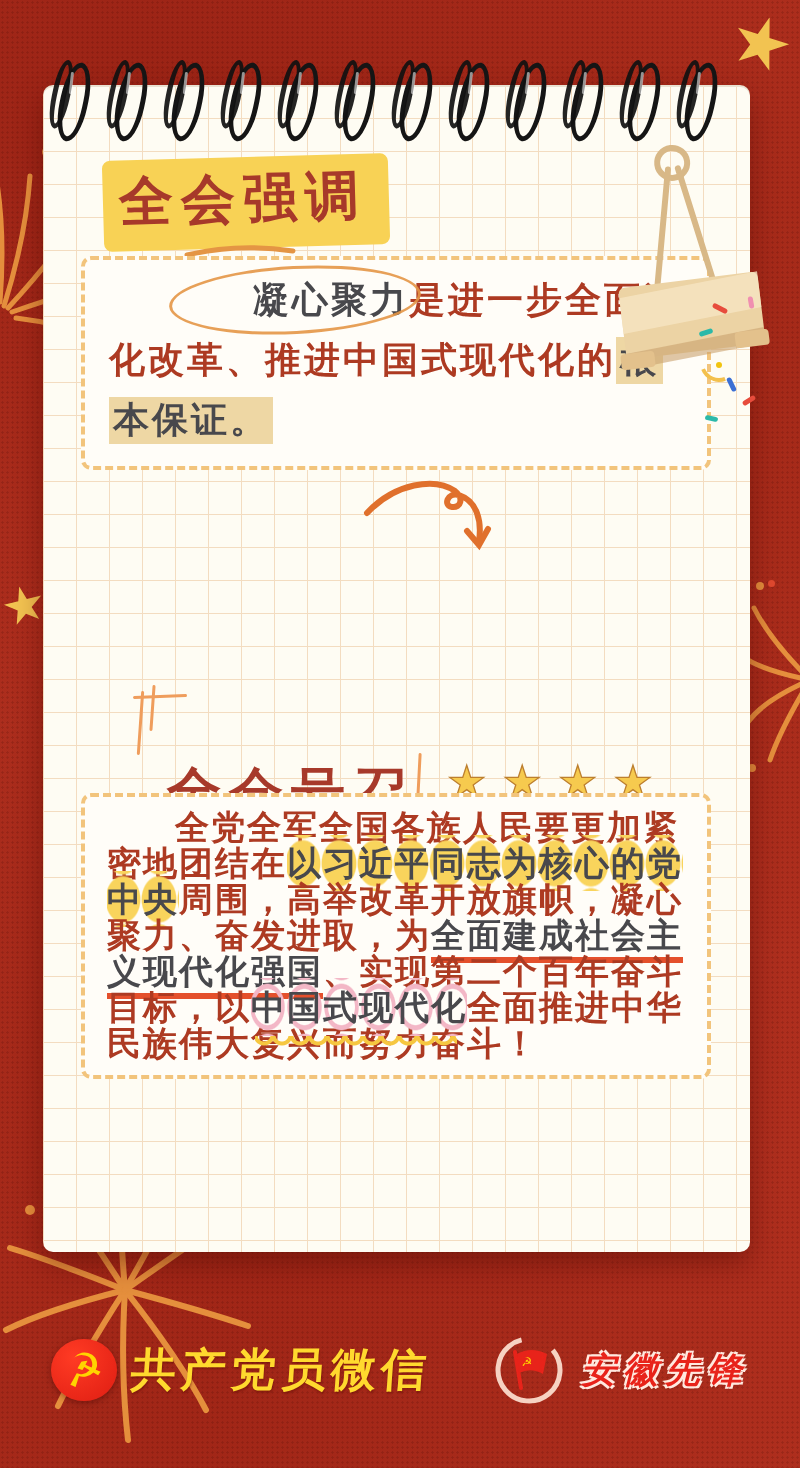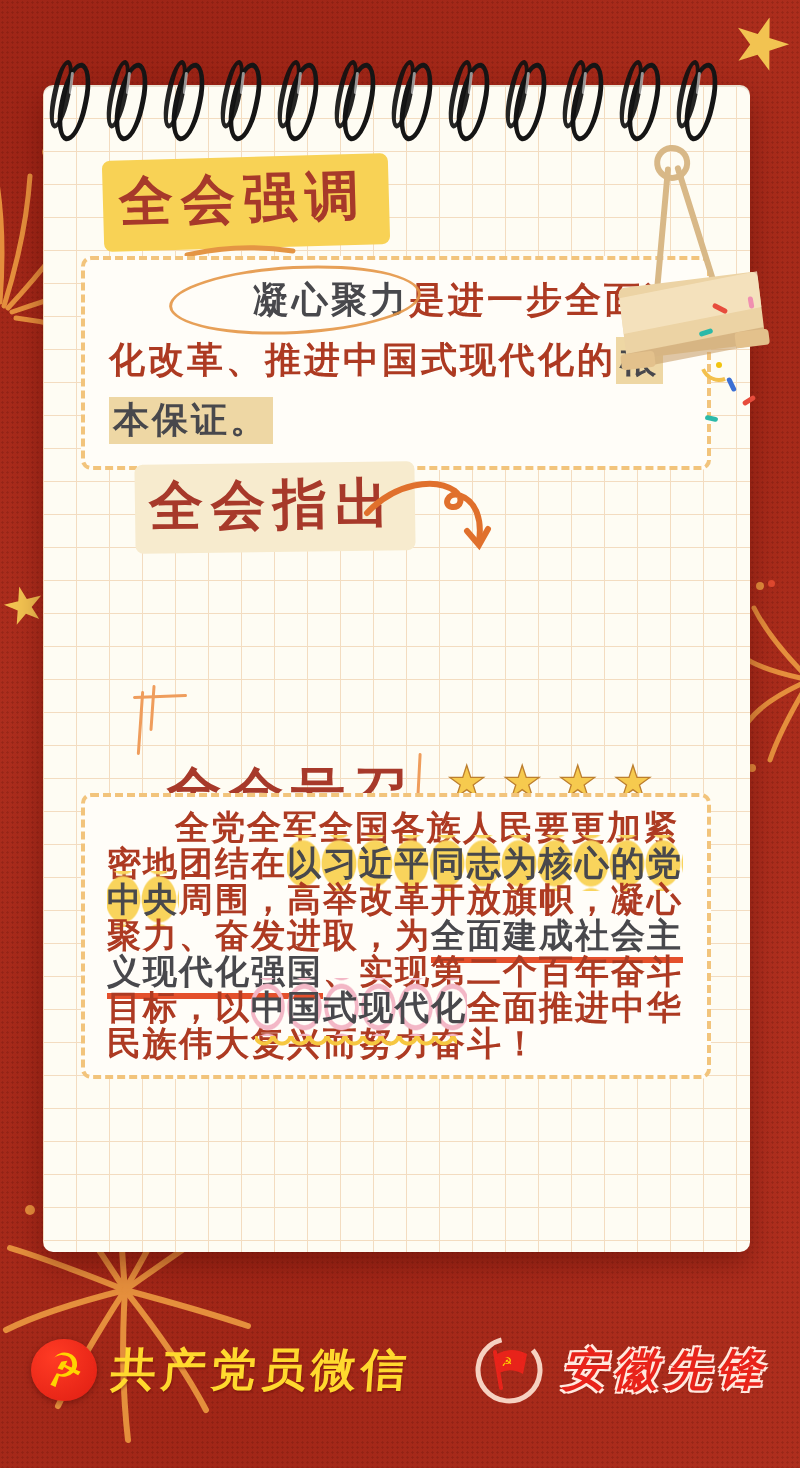--- a/index.html
+++ b/index.html
@@ -85,21 +85,21 @@
   .conf{position:absolute;z-index:6;border-radius:3px;}
   .conf.arc{background:none;border:4px solid transparent;border-bottom-color:#f3c04c;border-radius:50%;}
   
   .footer{position:absolute;left:0;right:0;top:1332px;display:flex;justify-content:center;align-items:center;gap:60px;z-index:3;}
   .fgroup{display:flex;align-items:center;gap:14px;}
   .emblem{width:66px;height:62px;border-radius:50%;background:radial-gradient(circle at 35% 30%,#ff3b24,#df1d12);
     display:flex;align-items:center;justify-content:center;box-shadow:0 2px 6px rgba(60,0,0,.4);}
   .emblem span{color:#ffd400;font-size:44px;line-height:1;transform:rotate(-12deg);}
   .cpc-text{color:#ffd92e;font-size:45px;font-weight:900;letter-spacing:5px;transform:skewX(-4deg);
     text-shadow:1px 2px 2px rgba(90,10,0,.35);white-space:nowrap;}
-  .ah-text{color:#e8231a;font-size:45px;font-weight:900;font-style:italic;letter-spacing:7px;white-space:nowrap;
+  .ah-text{color:#e8231a;font-size:35px;font-weight:900;font-style:italic;letter-spacing:7px;white-space:nowrap;
     text-shadow:-2px -2px 0 #ffe9df,2px -2px 0 #ffe9df,-2px 2px 0 #ffe9df,2px 2px 0 #ffe9df,0 3px 3px rgba(90,10,0,.3);}
 </style>
 </head>
 <body>
 
 <div class="canvas">
 
   <svg class="fw" style="left:-14px;top:56px;" width="220" height="320" viewBox="0 0 220 320">
     <g stroke="#e9953f" stroke-width="5" stroke-linecap="round" fill="none" opacity=".95">
       <path d="M18 250 Q40 180 44 120"></path>
@@ -149,23 +149,20 @@
       <span class="hl-yellow"><span>全会强调</span></span>
     </div>
     <svg class="under-curve" width="116" height="18" viewBox="0 0 116 18">
       <path d="M4 14 Q56 2 110 10" stroke="#e49544" stroke-width="5" fill="none" stroke-linecap="round"></path>
     </svg>
 
     <div class="dashed-box box1">
       <p><span class="gray circled">凝心聚力</span><span class="red">是进一步全面深化改革、推进中国式现代化的</span><span class="gray hl-tan">根本保证。</span></p>
     </div>
 
-    <div class="heading h2">
-      <span class="hl-cream"><span>全会指出</span></span>
-    </div>
     <svg class="arrow" width="136" height="100" viewBox="0 0 136 100">
       <g stroke="#e0702c" stroke-width="6" fill="none" stroke-linecap="round">
         <path d="M6 44 C34 14 74 8 94 22 C103 29 100 39 91 38 C82 37 86 23 98 26 C116 32 121 52 118 72"></path>
         <path d="M106 62 L118 76 L127 60"></path>
       </g>
     </svg>
 
 
     <div class="brk" style="left:96px;top:600px;width:52px;height:70px;">
       <i style="left:0;top:6px;width:3px;height:64px;transform:rotate(4deg);"></i>

